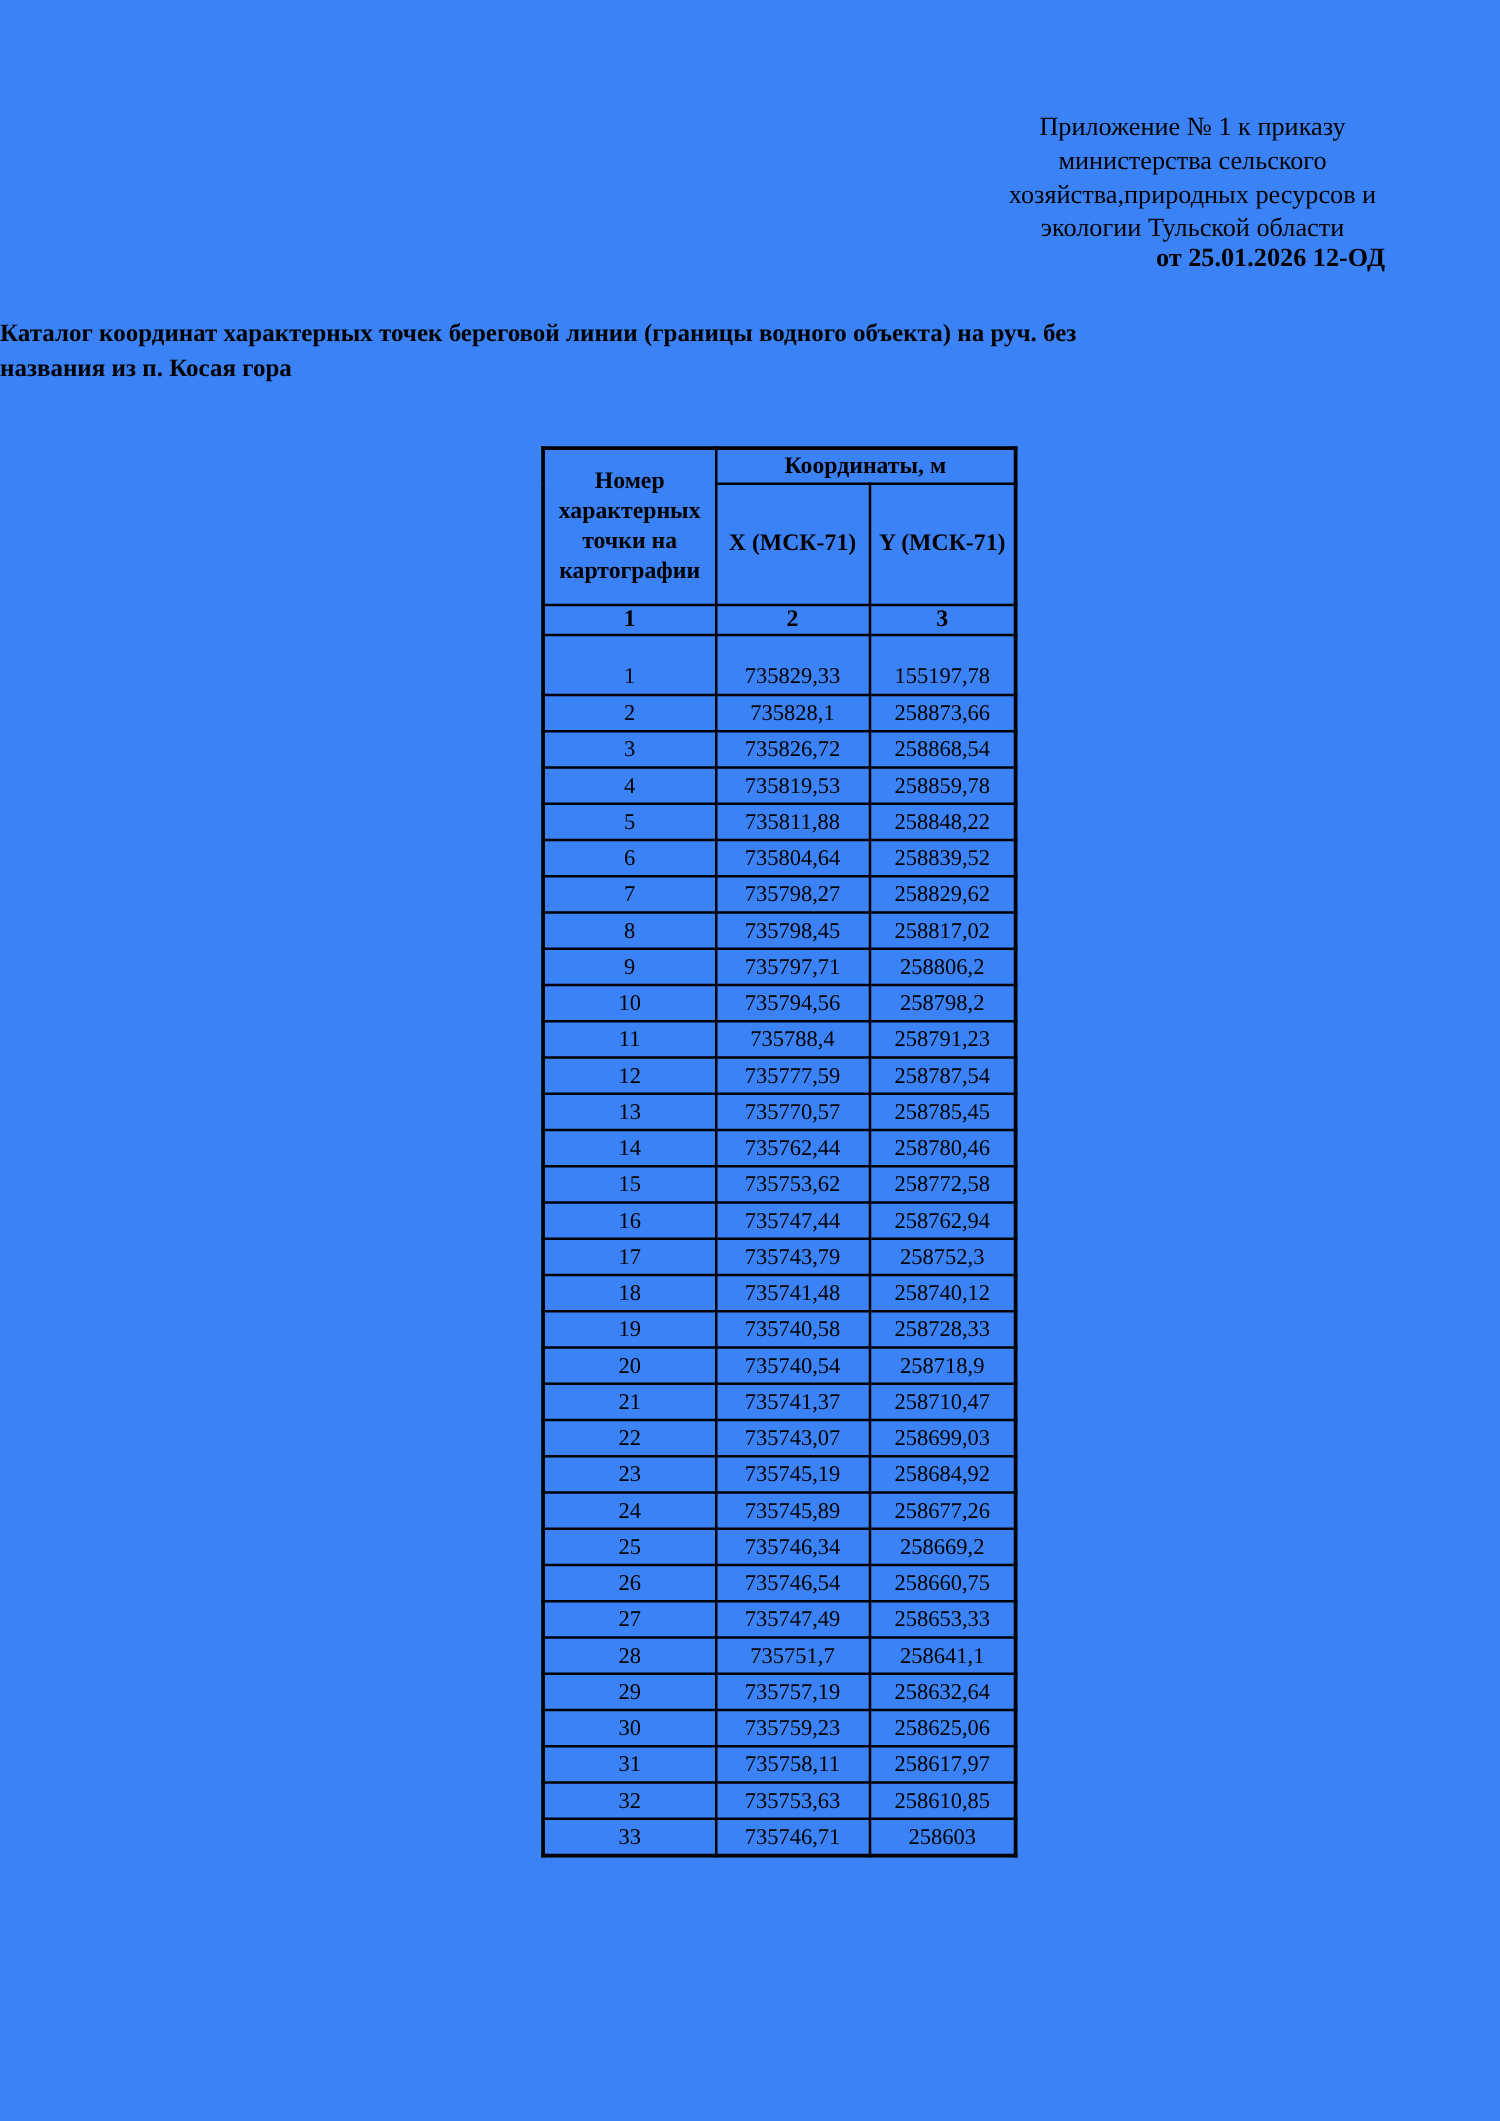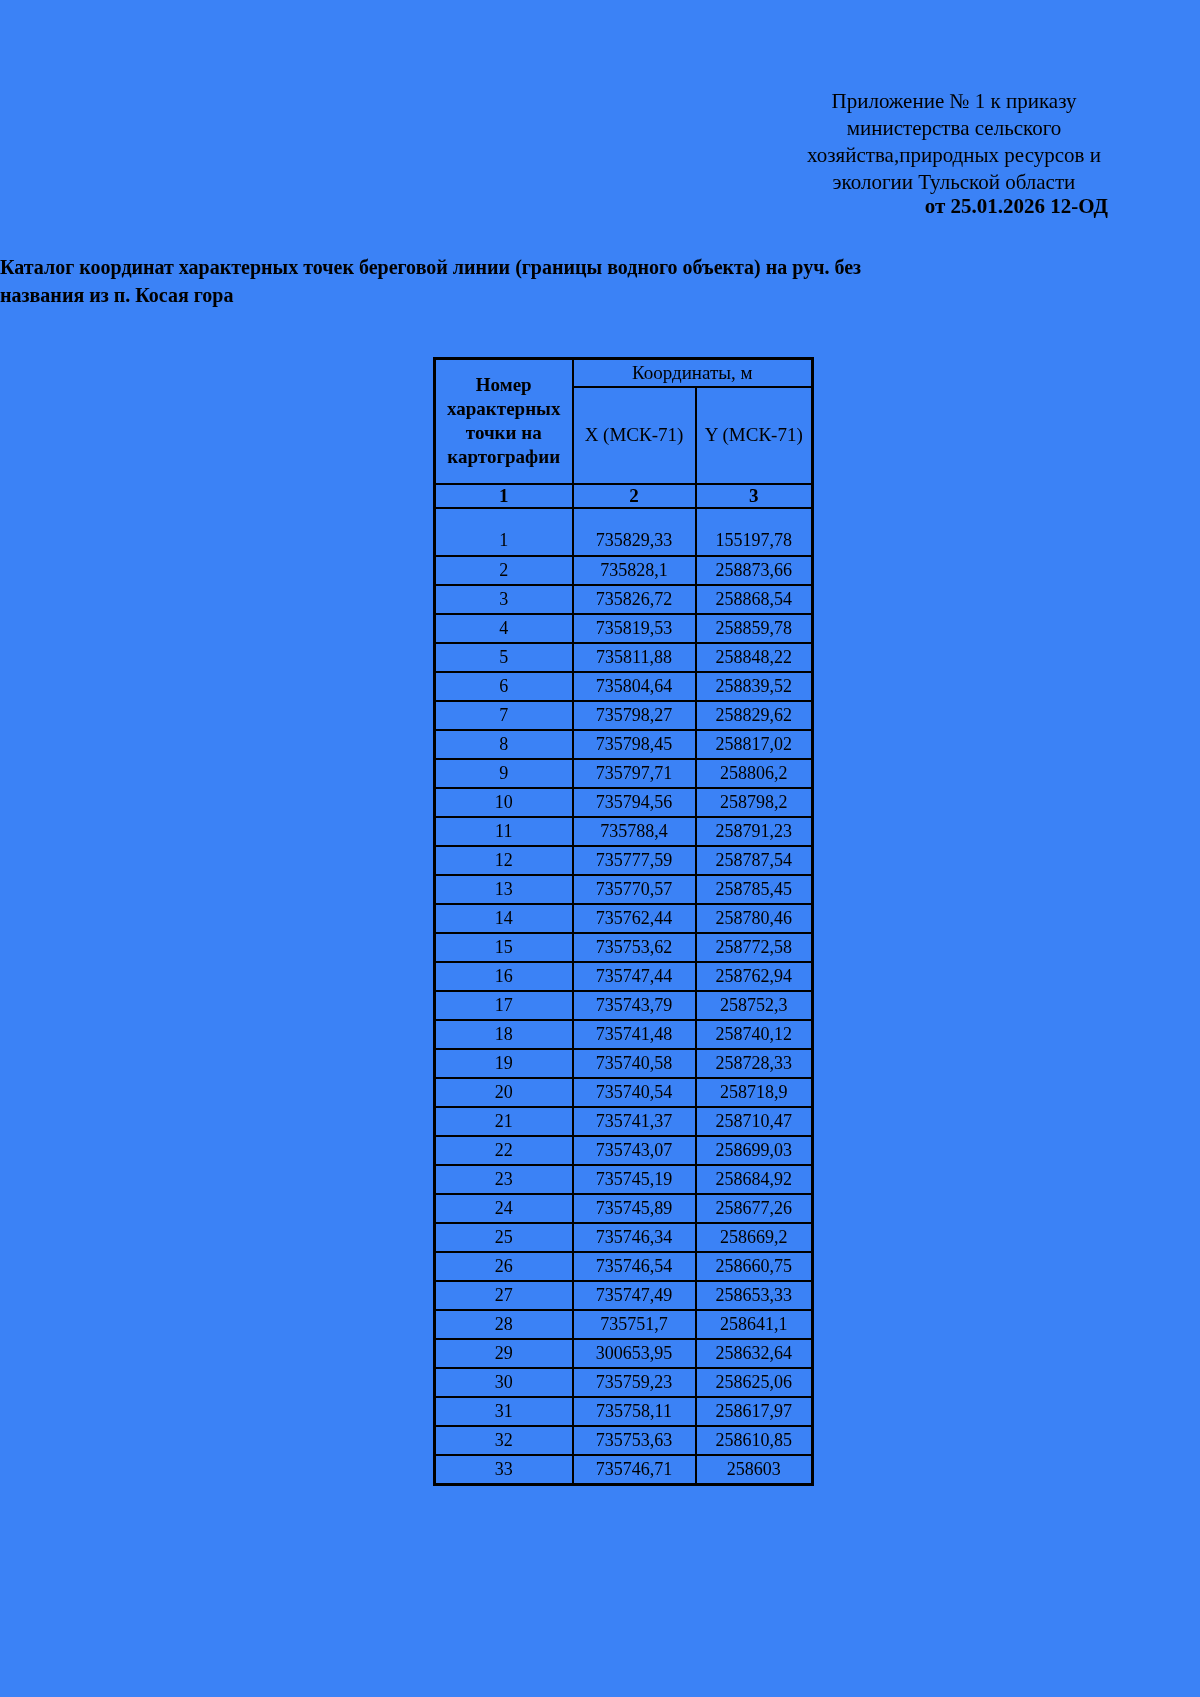--- a/index.html
+++ b/index.html
@@ -68,21 +68,21 @@
   .row-xy-head     { height: 97px; padding-left: 20px; }
   .row-col-index   { height: 24px; }
   th.point-number-header {
     font-size: 19px;
     font-weight: bold;
     line-height: 24px;
     padding: 0 10px;
   }
   th.coords-header, th.axis-header {
     font-size: 19px;
-    font-weight: normal;
+    font-weight: bold;
   }
   td.col-index-cell {
     font-size: 19px;
     font-weight: bold;
   }
   .coords-table tbody td {
     font-size: 18px;
     height: 27px;
   }
   .coords-table tbody tr.first-data-row td {
@@ -268,21 +268,21 @@
           <td>735747,49</td>
           <td>258653,33</td>
         </tr>
         <tr>
           <td>28</td>
           <td>735751,7</td>
           <td>258641,1</td>
         </tr>
         <tr>
           <td>29</td>
-          <td>300653,95</td>
+          <td>735757,19</td>
           <td>258632,64</td>
         </tr>
         <tr>
           <td>30</td>
           <td>735759,23</td>
           <td>258625,06</td>
         </tr>
         <tr>
           <td>31</td>
           <td>735758,11</td>

